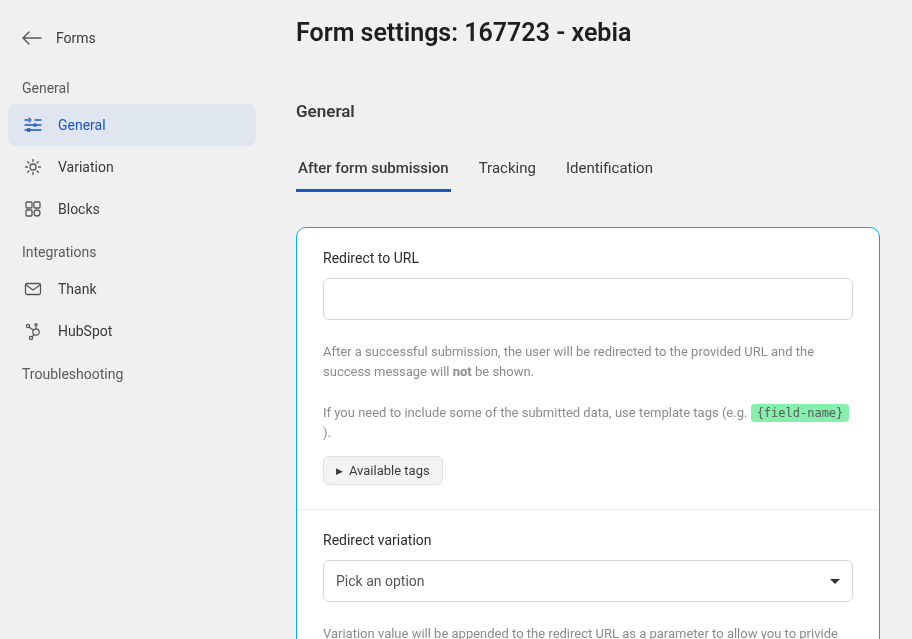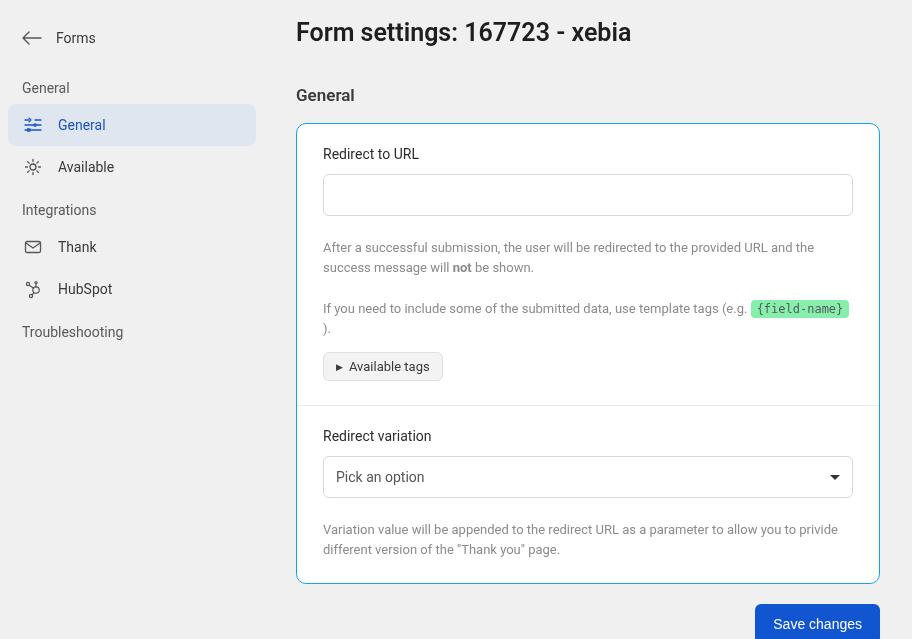--- a/index.html
+++ b/index.html
@@ -59,20 +59,21 @@
     flex-shrink: 0;
   }
   .nav-item.active .icon { color: #1a56c4; }
 
   .main {
     flex: 1;
     padding: 18px 32px 20px 32px;
     display: flex;
     flex-direction: column;
     overflow: auto;
+    gap: 16px;
   }
   .page-title {
     font-size: 25px;
     font-weight: 600;
     color: #1e1e1e;
     margin-bottom: 38px;
   }
   .section-title {
     font-size: 17px;
     font-weight: 600;
@@ -218,23 +219,34 @@
       <span>General</span>
     </div>
 
     <div class="nav-item">
       <span class="icon">
         <svg width="20" height="20" viewBox="0 0 20 20" fill="none">
             <circle cx="10" cy="10" r="3" stroke="currentColor" stroke-width="1.3"></circle>
             <path d="M10 2.5v2M10 15.5v2M17.5 10h-2M4.5 10h-2M15.3 4.7l-1.4 1.4M6.1 13.9l-1.4 1.4M15.3 15.3l-1.4-1.4M6.1 6.1 4.7 4.7" stroke="currentColor" stroke-width="1.3" stroke-linecap="round"></path>
           </svg>
       </span>
-      <span>Available</span>
-    </div>
-
+      <span>Variation</span>
+    </div>
+
+    <div class="nav-item">
+      <span class="icon">
+        <svg width="20" height="20" viewBox="0 0 20 20" fill="none">
+            <rect x="3" y="3" width="6" height="6" rx="1" stroke="currentColor" stroke-width="1.3"></rect>
+            <rect x="11" y="3" width="6" height="6" rx="1" stroke="currentColor" stroke-width="1.3"></rect>
+            <rect x="3" y="11" width="6" height="6" rx="1" stroke="currentColor" stroke-width="1.3"></rect>
+            <circle cx="14" cy="14" r="3" stroke="currentColor" stroke-width="1.3"></circle>
+          </svg>
+      </span>
+      <span>Blocks</span>
+    </div>
 
     <div class="section-header">Integrations</div>
 
     <div class="nav-item">
       <span class="icon">
         <svg width="20" height="20" viewBox="0 0 20 20" fill="none">
             <rect x="2.5" y="4.5" width="15" height="11" rx="1.5" stroke="currentColor" stroke-width="1.3"></rect>
             <path d="m3 6 7 5 7-5" stroke="currentColor" stroke-width="1.3" stroke-linecap="round" stroke-linejoin="round"></path>
           </svg>
       </span>
@@ -256,20 +268,25 @@
 
     <div class="section-header">Troubleshooting</div>
 
   </aside>
 
   <main class="main">
     <h1 class="page-title">Form settings: 167723 - xebia</h1>
 
     <h2 class="section-title">General</h2>
 
+    <div class="tabs">
+      <div class="tab active">After form submission</div>
+      <div class="tab">Tracking</div>
+      <div class="tab">Identification</div>
+    </div>
 
     <div class="card">
       <div class="field-block">
         <div class="field-label">Redirect to URL</div>
         <input class="text-input" type="text" value="" style="">
         <div class="help">
           <span>After a successful submission, the user will be redirected to the provided URL and the success message will </span><span class="strong">not</span><span> be shown.</span>
         </div>
         <div class="help">
           <span>If you need to include some of the submitted data, use template tags (e.g. </span>

